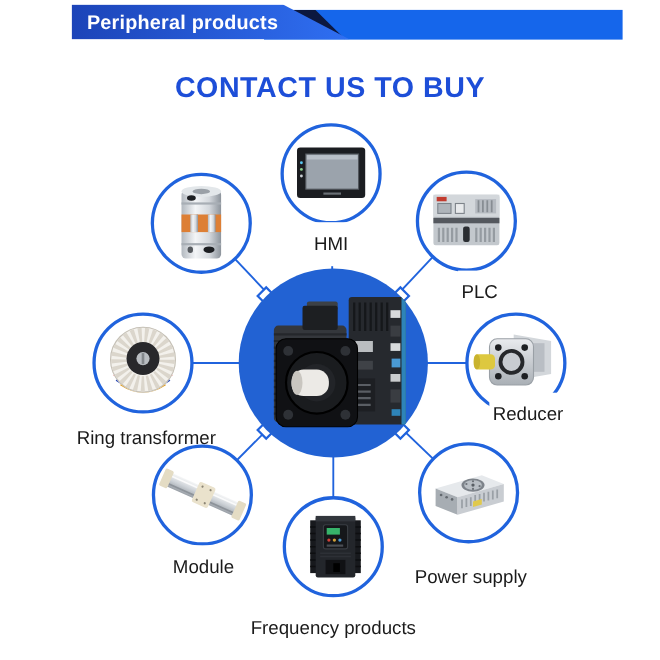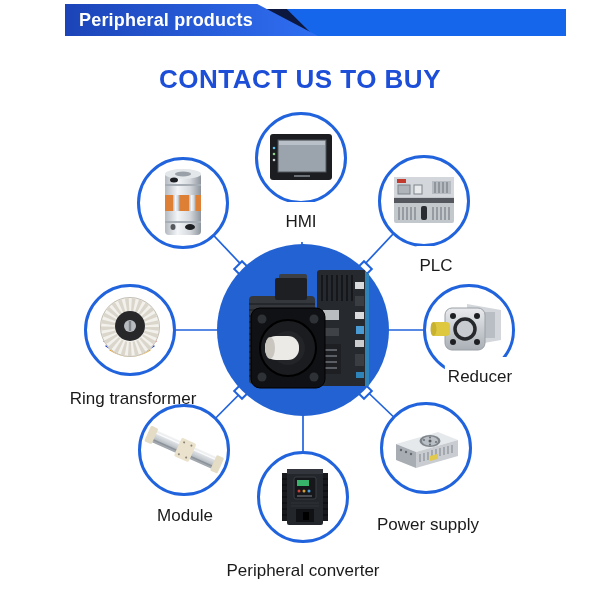--- a/index.html
+++ b/index.html
@@ -255,15 +255,15 @@
       <rect x="34" y="23" width="12" height="6" fill="#37b36a"></rect>
       <circle cx="36" cy="34" r="1.5" fill="#d04038"></circle>
         <circle cx="41" cy="34" r="1.5" fill="#d0a038"></circle>
       <circle cx="46" cy="34" r="1.5" fill="#4a9ad4"></circle>
       <rect x="34" y="38" width="15" height="2" fill="#4a4e54"></rect>
       <rect x="33" y="52" width="18" height="13" fill="#101114"></rect>
       <rect x="40" y="55" width="6" height="8" fill="#000"></rect>
       <path d="M28 46 h28 M28 49 h28" stroke="#2d3036" stroke-width="1.4"></path>
     </svg>
   </div>
-  <div class="label lbl-freq">Peripheral converter</div>
+  <div class="label lbl-freq">Frequency products</div>
 
 </div>
 
 </body></html>

